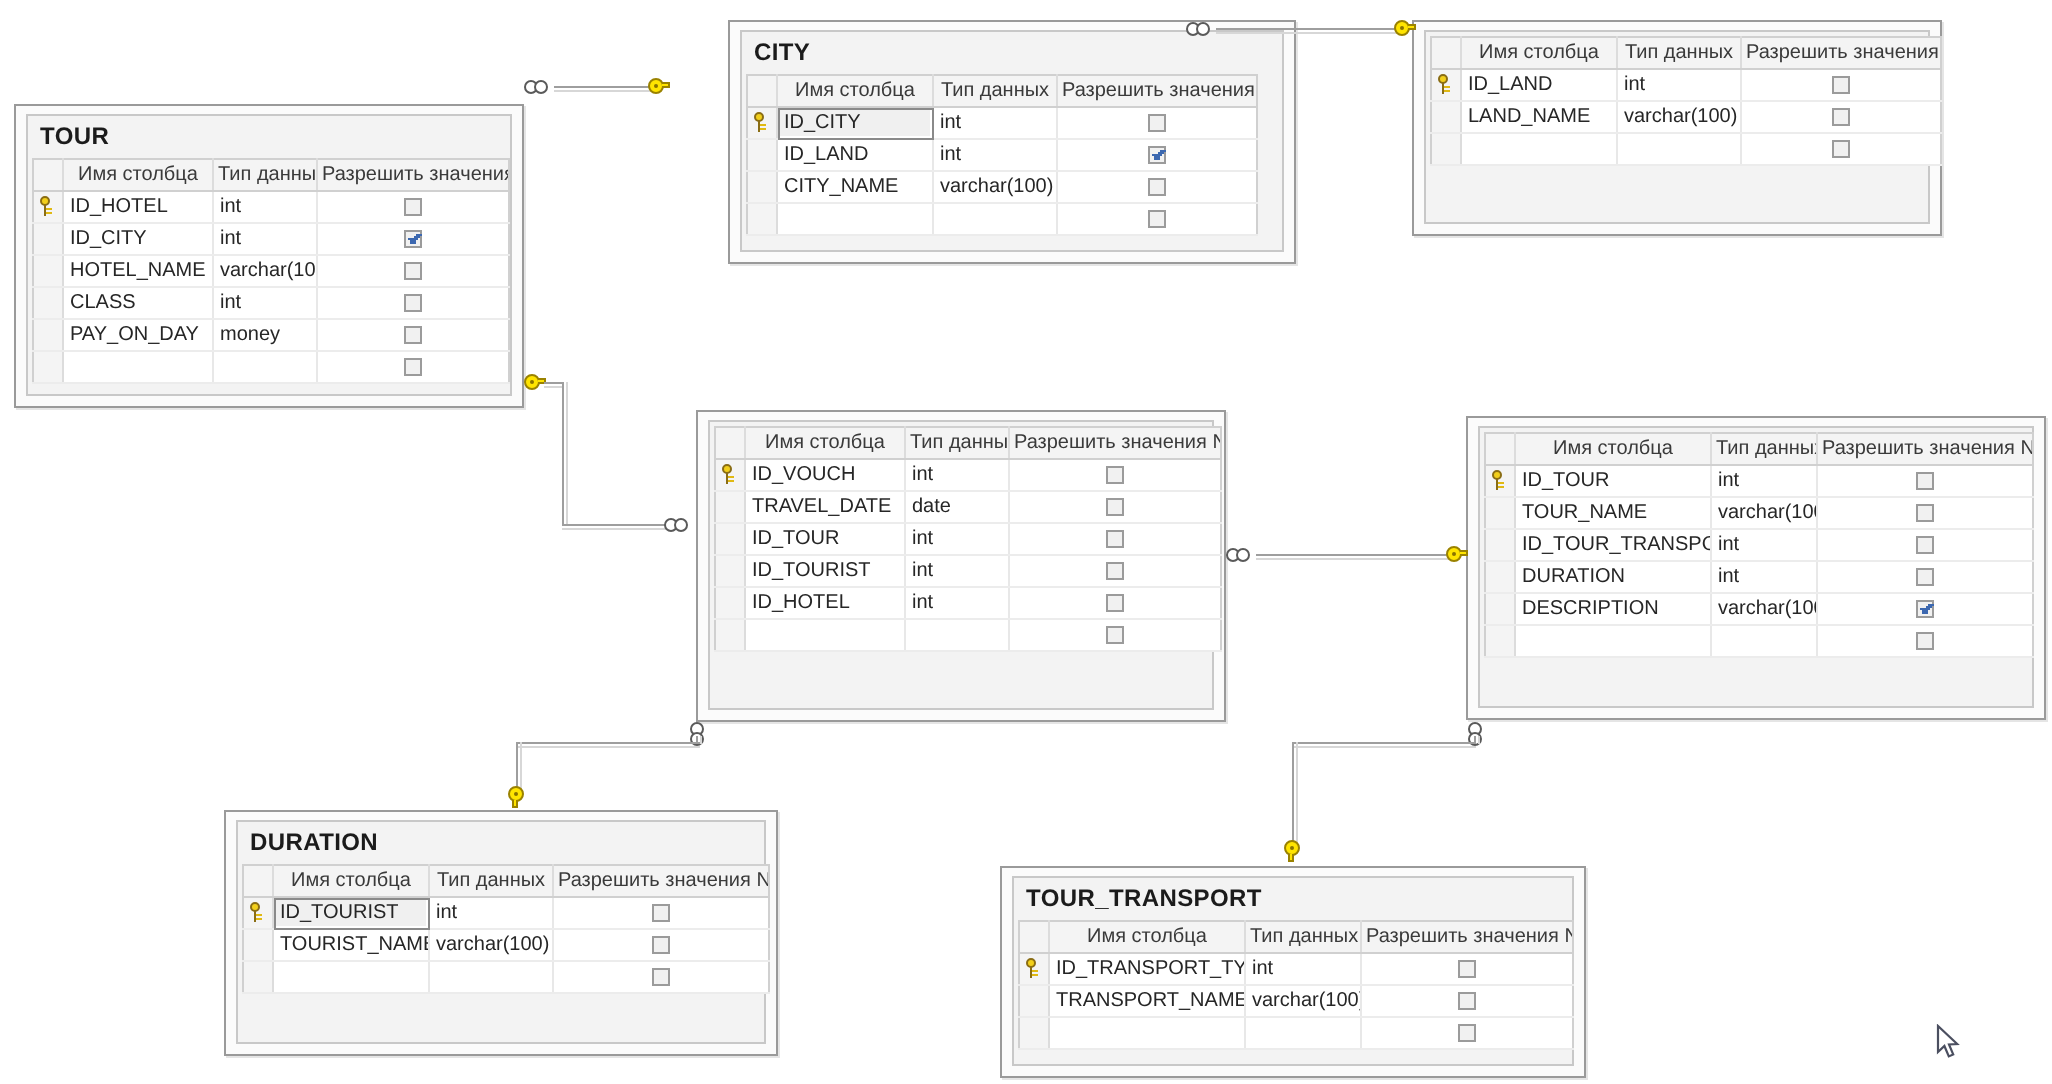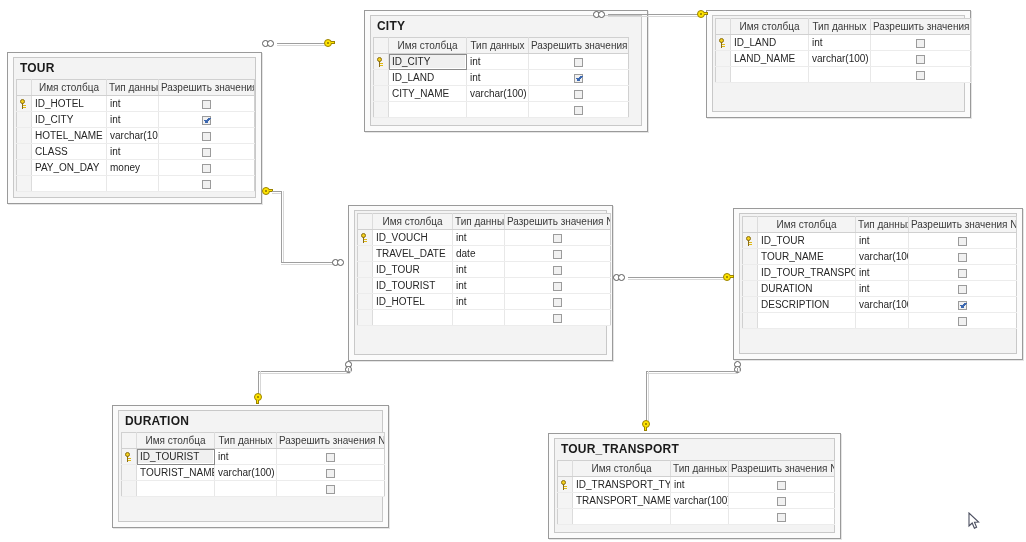--- a/index.html
+++ b/index.html
@@ -532,21 +532,21 @@
             <tr>
               <td class="col-sel"></td>
               <td class=""></td>
               <td></td>
               <td class="col-null" style="border-right:none"><span class="cb"></span></td>
             </tr>
           </tbody>
         </table>
       </div>
     </div>
-    <div class="tbl" style="left: 500px; top: 433px; width: 293px; height: 106px; margin-left: 48px;">
+    <div class="tbl" style="left: 500px; top: 433px; width: 293px; height: 106px;">
       <div class="tbl-inner">
         <div class="tbl-title">TOUR_TRANSPORT</div>
         <table class="grid" style="width:277px">
           <colgroup>
             <col style="width:15px">
             <col style="width:98px">
             <col style="width:58px">
             <col style="width:106px">
           </colgroup>
           <thead>

